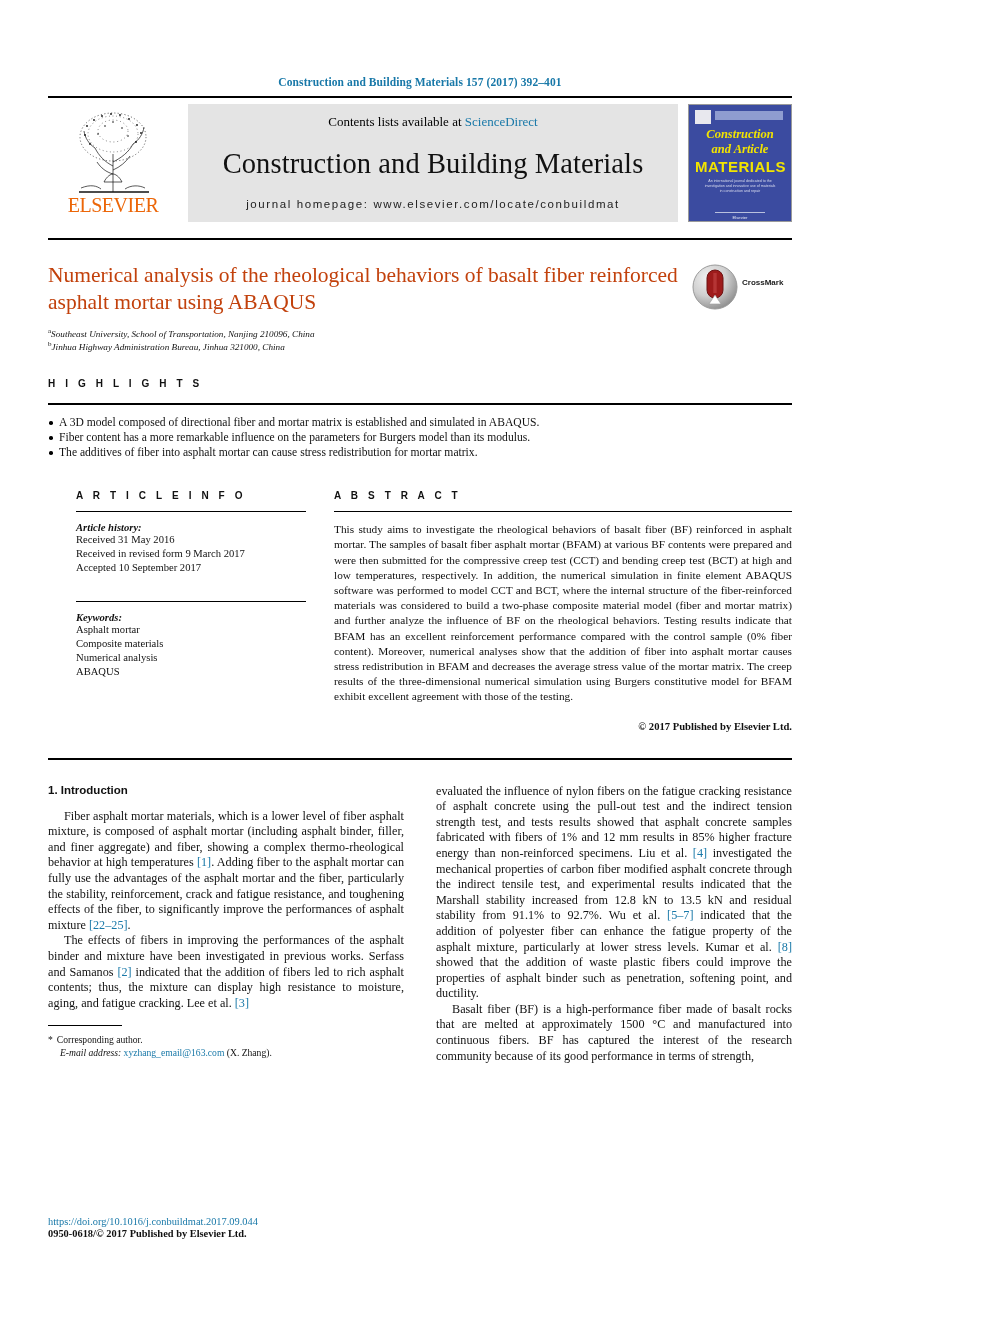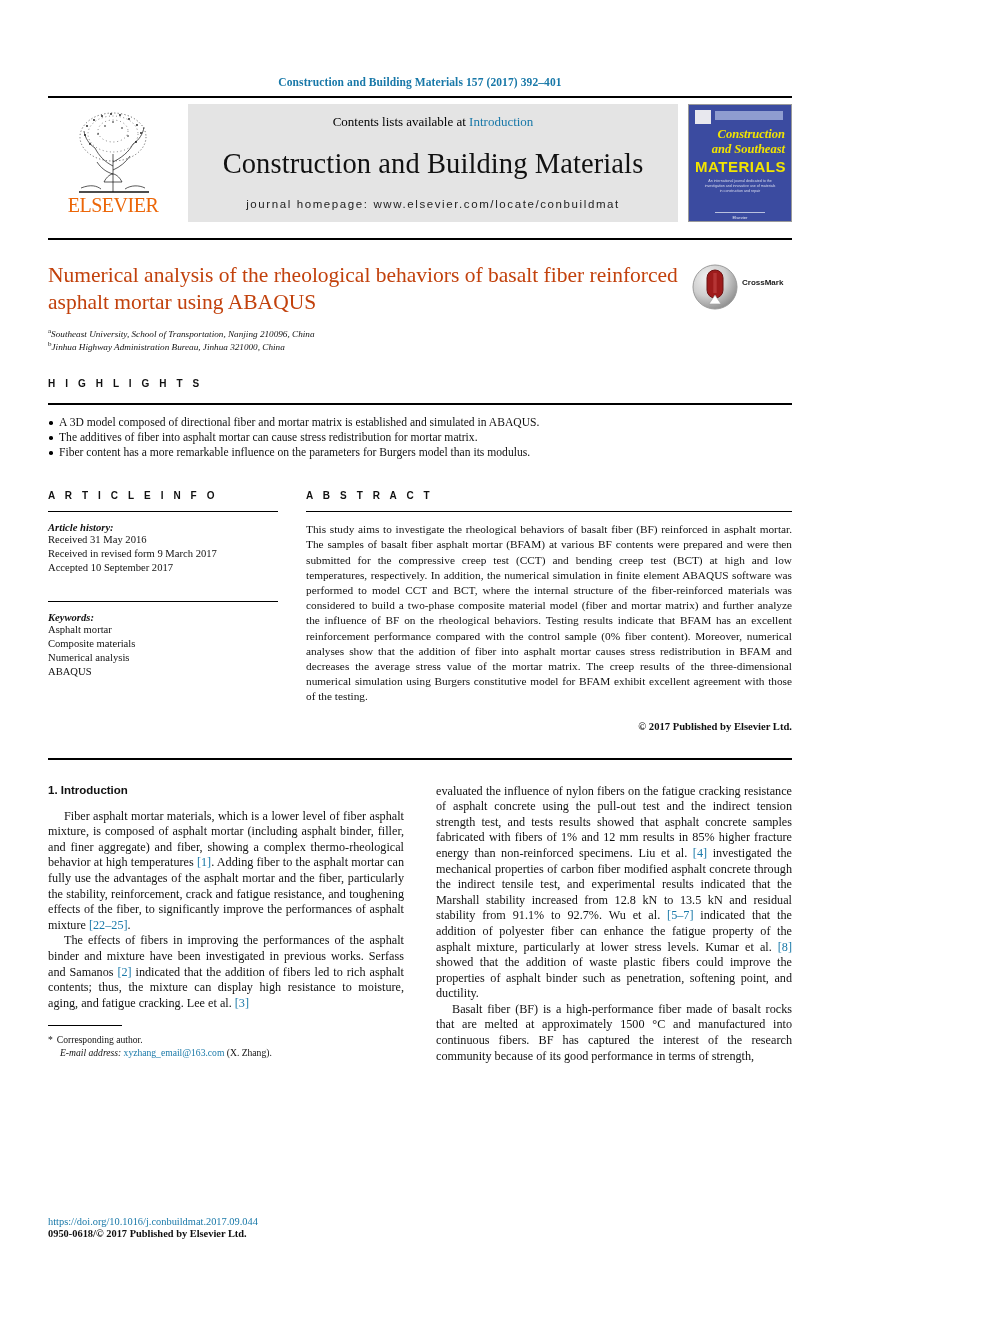--- a/index.html
+++ b/index.html
@@ -111,21 +111,21 @@
     height: 9px; background: #8f9cd0;
   }
   .cover-els {
     position: absolute; left: 2px; top: 1px; width: 16px; height: 14px;
     background: #e8e8ee;
   }
   .cover-line1, .cover-line2 {
     position: absolute; left: 2px; right: 2px;
     font-family: "Liberation Serif", serif;
     font-style: italic; font-weight: bold;
-    color: #f2e400; font-size: 12.5px; text-align: right;
+    color: #f2e400; font-size: 12.5px; text-align: center;
   }
   .cover-line1 { top: 18px; }
   .cover-line2 { top: 33px; }
   .cover-line3 {
     position: absolute; left: 2px; right: 2px; top: 49px;
     font-family: "Liberation Sans", sans-serif;
     font-weight: bold; color: #f2e400; font-size: 15px;
     letter-spacing: 0.5px;
   }
   .cover-blurb {
@@ -211,21 +211,21 @@
     content: "";
     position: absolute;
     left: 1px; top: 6px;
     width: 3.5px; height: 3.5px;
     background: #000;
     border-radius: 50%;
   }
 
   
   .info-abstract { display: flex; margin-top: 30px; }
-  .info-col { flex: 0 0 258px; padding-right: 28px; box-sizing: border-box; }
+  .info-col { flex: 0 0 258px; padding-right: 28px; box-sizing: border-box; margin-left: 28px; }
   .abstract-col { flex: 1 1 auto; }
   .info-rule { border-top: 1.6px solid #000; margin-top: 10px; }
   .info-sub {
     font-family: "Liberation Serif", serif;
     font-style: italic;
     font-weight: bold;
     font-size: 10.6px;
     margin-top: 10px;
     color: #111;
   }
@@ -364,32 +364,32 @@
           <path d="M18 88 L88 88" stroke="#111" stroke-width="1.6"></path>
           <path d="M20 84 C30 80 36 82 40 85" stroke="#111" stroke-width="0.7" fill="none"></path>
           <path d="M64 85 C70 81 78 81 84 84" stroke="#111" stroke-width="0.7" fill="none"></path>
           <path d="M43 78 C46 72 50 70 52 70 C54 70 58 72 61 78 Z" fill="none" stroke="#111" stroke-width="0.7"></path>
         </svg>
         <div class="elsevier-word">ELSEVIER</div>
       </div>
 
       <div class="banner-center">
         <div class="contents-line">
-          <span>Contents lists available at </span><span class="sciencedirect">Introduction</span>
+          <span>Contents lists available at </span><span class="sciencedirect">ScienceDirect</span>
         </div>
         <div class="journal-title">Construction and Building Materials</div>
         <div class="homepage">journal homepage: www.elsevier.com/locate/conbuildmat</div>
       </div>
 
       <div class="cover-thumb">
         <div class="cover-inner">
           <div class="cover-bar"></div>
           <div class="cover-els"></div>
           <div class="cover-line1">Construction</div>
-          <div class="cover-line2">and Southeast</div>
+          <div class="cover-line2">and Article</div>
           <div class="cover-line3">MATERIALS</div>
           <div class="cover-blurb">An international journal dedicated to the investigation and innovative use of materials in construction and repair</div>
           <div class="cover-rule"></div>
           <div class="cover-foot">Elsevier</div>
         </div>
       </div>
     </div>
 
     <div class="title-rule-top"></div>
 
@@ -418,22 +418,22 @@
         </svg>
         <div class="crossmark-label">CrossMark</div>
       </div>
     </div>
 
     <div class="highlights">
       <div class="sec-label">H I G H L I G H T S</div>
       <div class="hl-rule2"></div>
       <ul class="hl-list">
           <li class="hl-item">A 3D model composed of directional fiber and mortar matrix is established and simulated in ABAQUS.</li>
+          <li class="hl-item">Fiber content has a more remarkable influence on the parameters for Burgers model than its modulus.</li>
           <li class="hl-item">The additives of fiber into asphalt mortar can cause stress redistribution for mortar matrix.</li>
-          <li class="hl-item">Fiber content has a more remarkable influence on the parameters for Burgers model than its modulus.</li>
         </ul>
     </div>
 
     <div class="info-abstract">
       <div class="info-col">
         <div class="sec-label">A R T I C L E    I N F O</div>
         <div class="info-rule"></div>
         <div class="info-sub">Article history:</div>
         <div>
             <div class="info-line">Received 31 May 2016</div>

